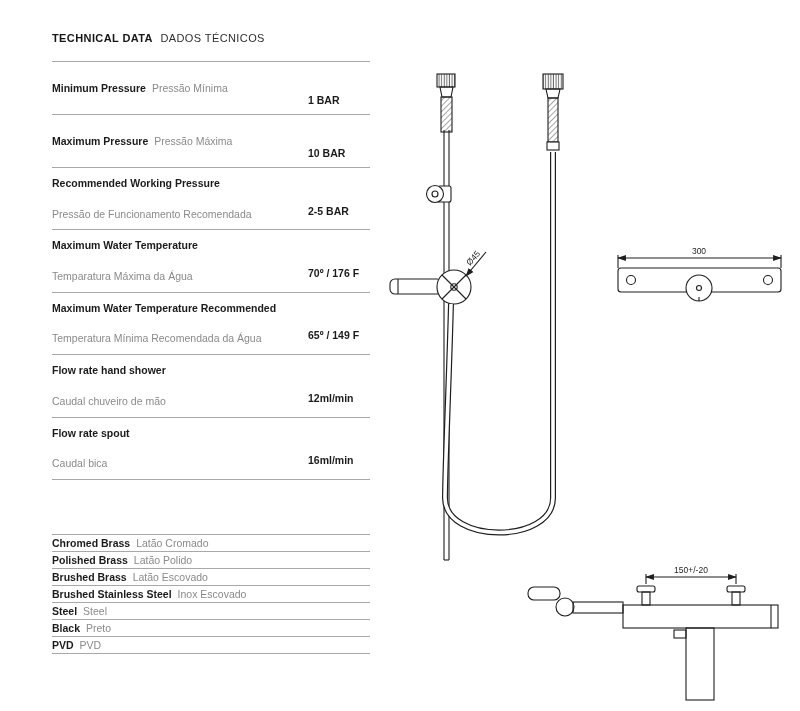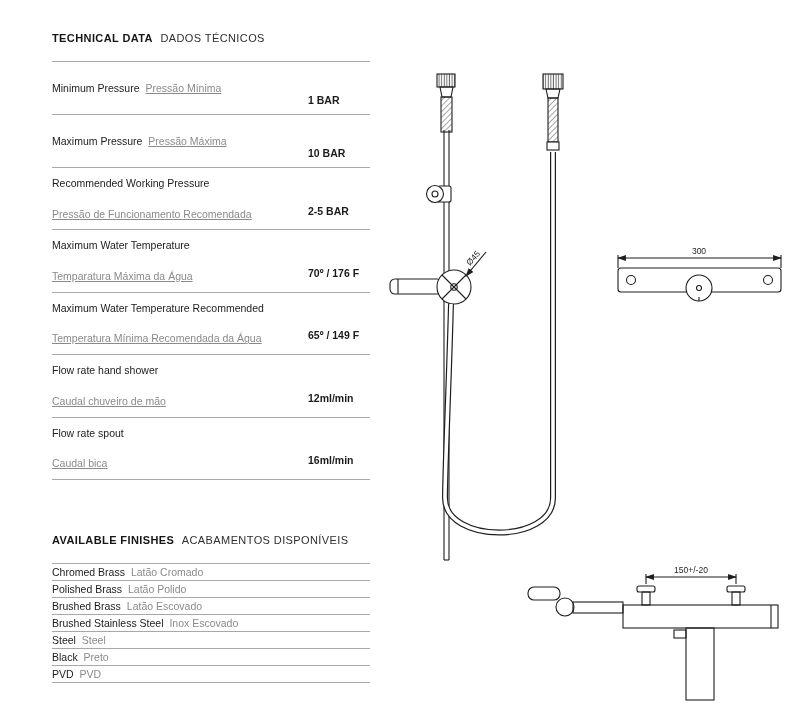--- a/index.html
+++ b/index.html
@@ -8,23 +8,23 @@
 
   .left-col{position:absolute;left:52px;top:32px;width:318px;}
 
   .section-title{font-size:11px;letter-spacing:.4px;margin-bottom:17px;}
   .section-title .t-en{font-weight:700;color:#161616;}
   .section-title .t-pt{font-weight:400;color:#2e2e2e;margin-left:4px;}
 
   .table{border-bottom:1px solid #a8a8a8;}
   .trow{display:flex;align-items:center;border-top:1px solid #a8a8a8;padding:8px 0;font-size:10.5px;}
   .trow .lbl{width:248px;line-height:1.4;}
-  .en{font-weight:400;color:#1b1b1b;}
+  .en{font-weight:700;color:#1b1b1b;}
   .pt{font-weight:400;color:#8a8a8a;}
-  .trow .lbl .pt{margin-left:3px;text-decoration:underline;}
+  .trow .lbl .pt{margin-left:3px;}
   .trow.two-line .lbl .pt{display:block;margin-left:0;margin-top:16px;}
   .val{font-weight:700;color:#1b1b1b;white-space:nowrap;margin-left:8px;font-size:10.5px;margin-top:24px;}
 
   .finishes{margin-top:54px;}
   .frow{border-top:1px solid #a8a8a8;padding:2px 0;font-size:10.5px;}
   .frow .pt{margin-left:3px;}
 
   .drawings{position:absolute;left:378px;top:50px;}
   svg text{font-family:"Liberation Sans", sans-serif;}
 </style>
@@ -94,24 +94,20 @@
         <div class="lbl">
           <span class="en">Flow rate spout</span>
           <span class="pt">Caudal bica</span>
         </div>
         <div class="val">16ml/min</div>
       </div>
 
     </div>
 
     <div class="finishes">
-      <div class="section-title">
-        <span class="t-en">AVAILABLE FINISHES</span>
-        <span class="t-pt">ACABAMENTOS DISPONÍVEIS</span>
-      </div>
 
       <div class="table">
         <div class="frow">
           <span class="en">Chromed Brass</span>
           <span class="pt">Latão Cromado</span>
         </div>
         <div class="frow">
           <span class="en">Polished Brass</span>
           <span class="pt">Latão Polido</span>
         </div>

